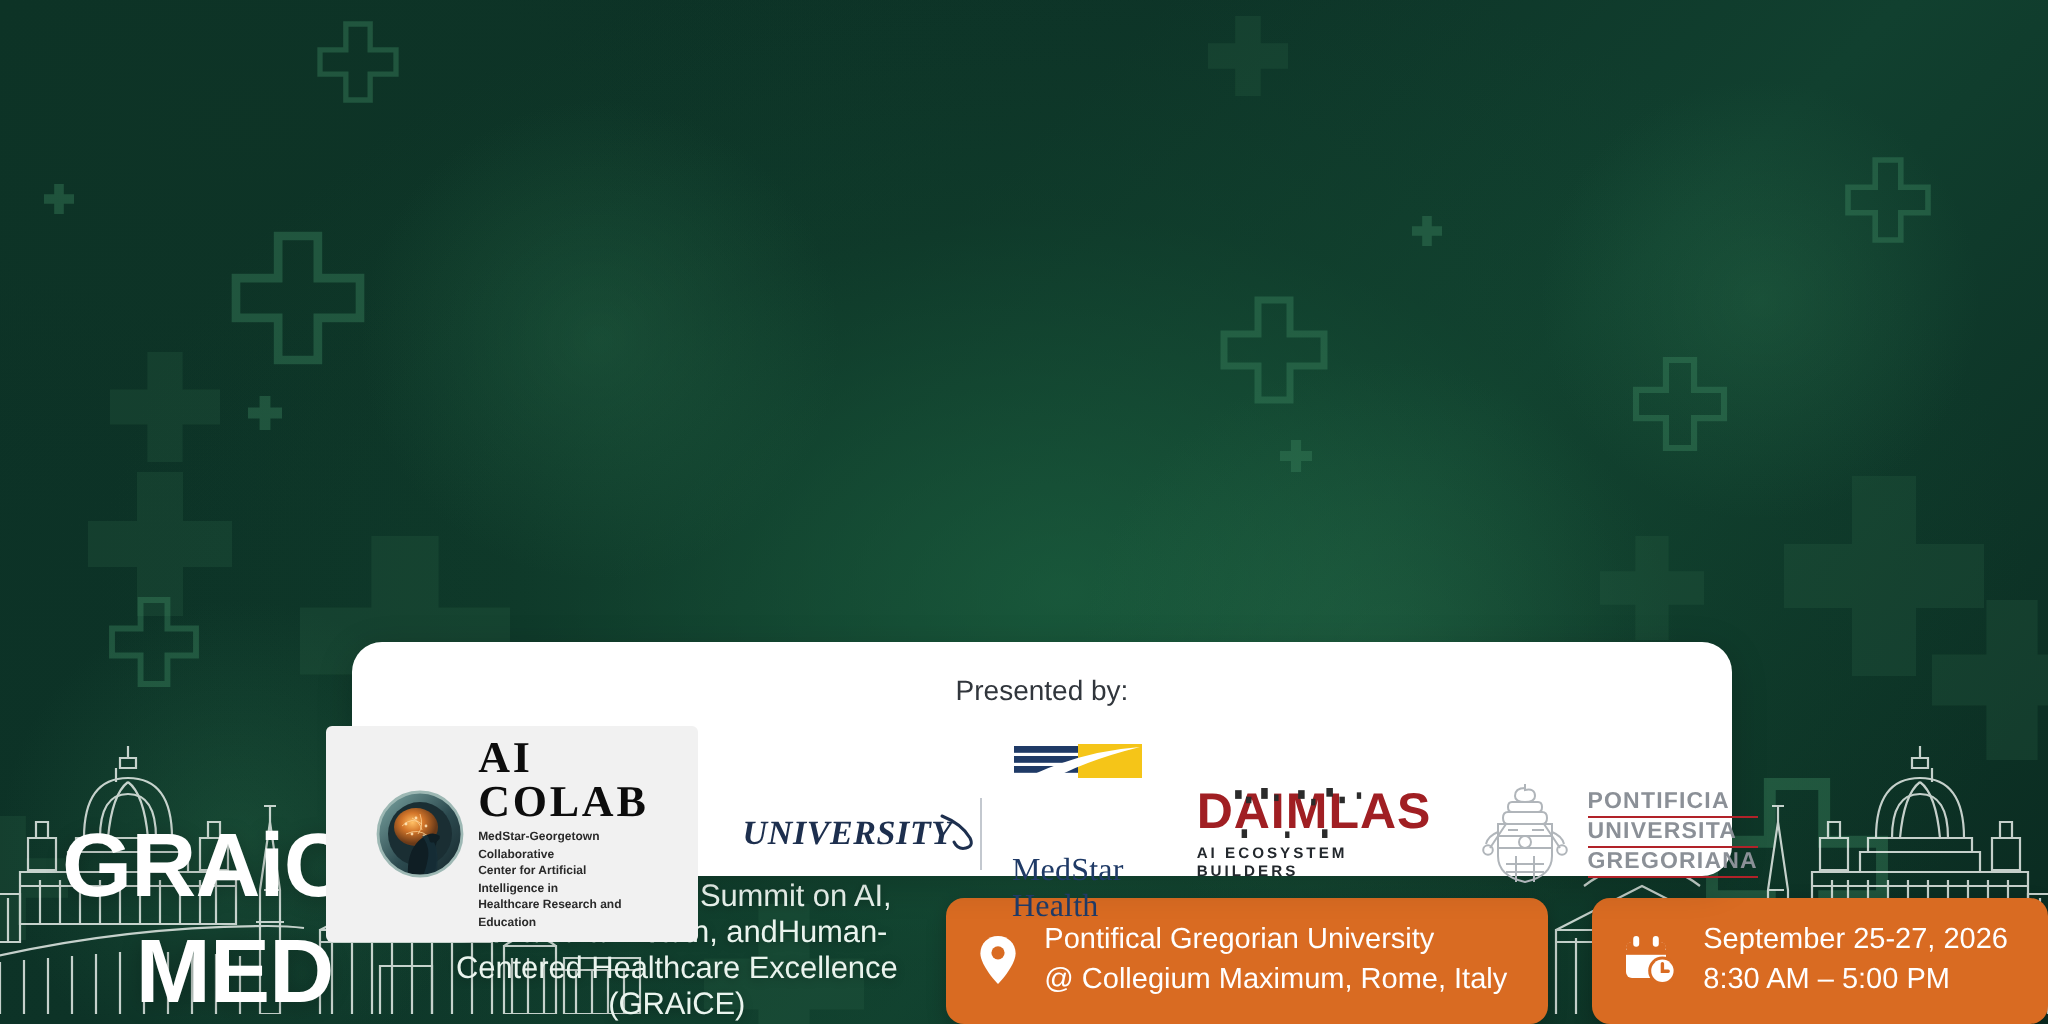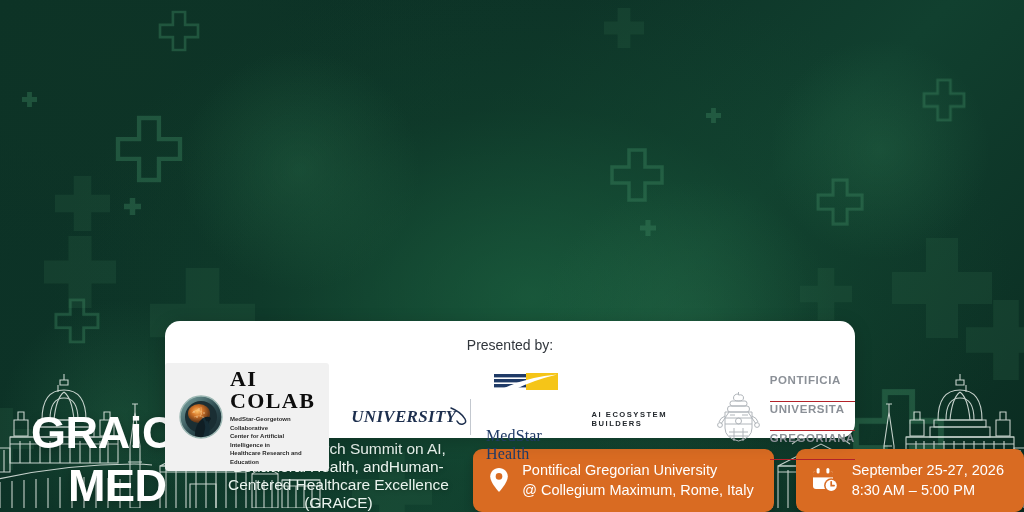--- a/index.html
+++ b/index.html
@@ -74,21 +74,21 @@
     color:#ffffff;
     font-size:14.5px;
     line-height:1.42;
     white-space:nowrap;
   }
   .pill-text span { display:block; }
 
   
   .card {
     position:absolute;
-    left:165px; top:321px;
+    left:176px; top:321px;
     width:690px; height:117px;
     background:#ffffff;
     border-radius:15px;
     box-shadow:0 4px 18px rgba(0,0,0,.18);
     display:flex; flex-direction:column; align-items:center;
     z-index:6;
   }
   .presented {
     margin-top:16px;
     color:#31363c;
@@ -96,21 +96,21 @@
   }
   .logos {
     margin-top:10px;
     display:flex; align-items:center; gap:0;
   }
 
   
   .logo-aicolab {
     background:#f1f1f1;
     border-radius:3px;
-    padding:5px 14px;
+    padding:5px 25px;
     display:flex; align-items:center; gap:7px;
     margin-right:22px;
   }
   .brain-circle { width:44px; height:44px; flex:0 0 auto; }
   .aicolab-txt { display:flex; flex-direction:column; }
   .aicolab-name {
     font-family:"Liberation Serif", serif;
     font-size:22px; font-weight:bold; color:#0d0d0d;
     letter-spacing:1.4px; line-height:1;
   }
@@ -163,21 +163,21 @@
   .glitch { position:absolute; inset:0; pointer-events:none; }
 
   
   .logo-greg { display:flex; align-items:center; gap:9px; }
   .greg-crest { width:45px; height:50px; flex:0 0 auto; }
   .greg-txt { display:flex; flex-direction:column; gap:1px; }
   .greg-line {
     font-size:11.5px; font-weight:bold; color:#8b9097;
     letter-spacing:0.6px; line-height:1.12;
     border-bottom:1.4px solid #b12229;
-    padding-bottom:14px;
+    padding-bottom:0;
   }
 </style>
 </head>
 <body>
 
 <div class="banner">
 
   <div class="bg-pattern">
     <svg viewBox="0 0 1024 512" xmlns="http://www.w3.org/2000/svg">
       <defs>
@@ -432,20 +432,39 @@
               <rect x="1" y="7" width="32" height="3.4"></rect>
               <rect x="1" y="12" width="32" height="3.4"></rect>
             </g>
             <path d="M10 16.5 q26 -12 54 -14 q-24 6 -40 14 z" fill="#ffffff"></path>
           </svg>
         </span>
         <span class="medstar-name">MedStar Health</span>
       </div>
 
       <div class="logo-daimlas">
+        <span class="daimlas-name">
+          <span>DAIMLAS</span>
+          <svg class="glitch" viewBox="0 0 108 26" preserveAspectRatio="none" xmlns="http://www.w3.org/2000/svg">
+            <g fill="#2b2b2b">
+              <rect x="18" y="1" width="3" height="4"></rect>
+              <rect x="23" y="4" width="2.5" height="3"></rect>
+              <rect x="30" y="0" width="3" height="5"></rect>
+              <rect x="36" y="3" width="2" height="3"></rect>
+              <rect x="47" y="1" width="3" height="4"></rect>
+              <rect x="53" y="5" width="2" height="3"></rect>
+              <rect x="60" y="0" width="3" height="4"></rect>
+              <rect x="66" y="4" width="2.5" height="3"></rect>
+              <rect x="21" y="19" width="2.5" height="4"></rect>
+              <rect x="41" y="20" width="2" height="3"></rect>
+              <rect x="58" y="19" width="2.5" height="4"></rect>
+              <rect x="74" y="2" width="2" height="3"></rect>
+            </g>
+          </svg>
+        </span>
         <span class="daimlas-tag">AI ECOSYSTEM BUILDERS</span>
       </div>
 
       <div class="logo-greg">
         <span class="greg-crest">
           <svg width="45" height="50" viewBox="0 0 45 50" xmlns="http://www.w3.org/2000/svg">
             <g fill="none" stroke="#b0b5ba" stroke-width="1">
 
               <path d="M22.5 2 q-5 0 -5 4 q0 3 5 3 q5 0 5 -3 q0 -4 -5 -3 z"></path>
               <path d="M16 9 h13 q2 0 2 2.5 q0 2.5 -2 2.5 h-13 q-2 0 -2 -2.5 q0 -2.5 2 -2.5 z"></path>

